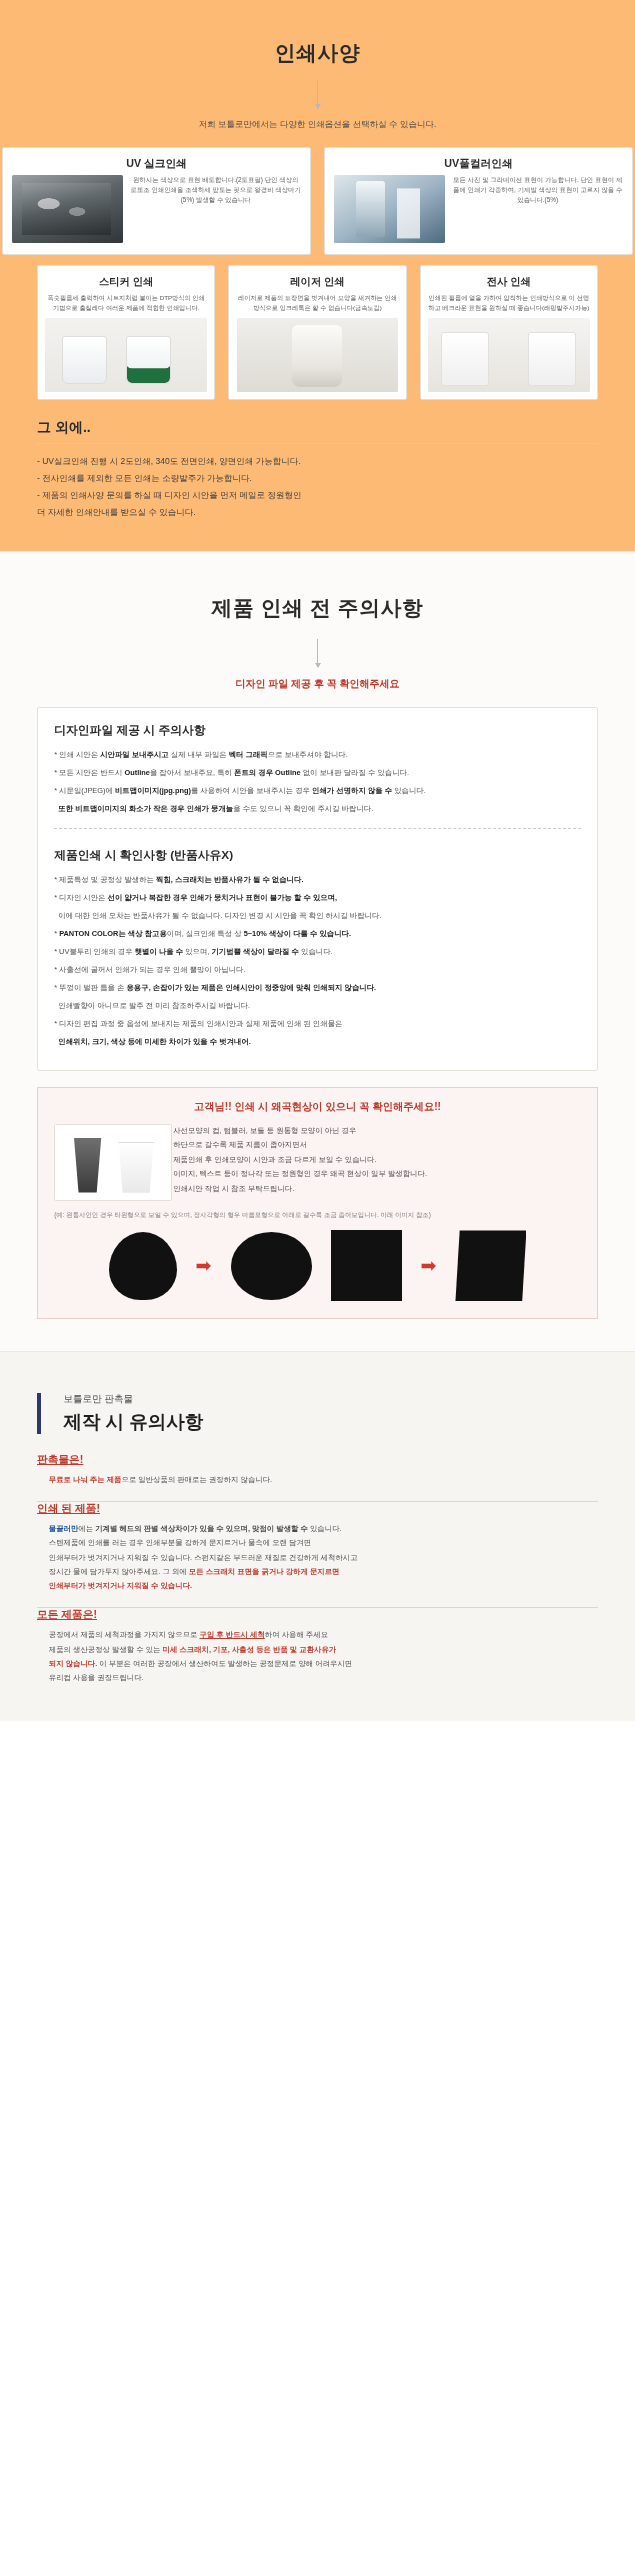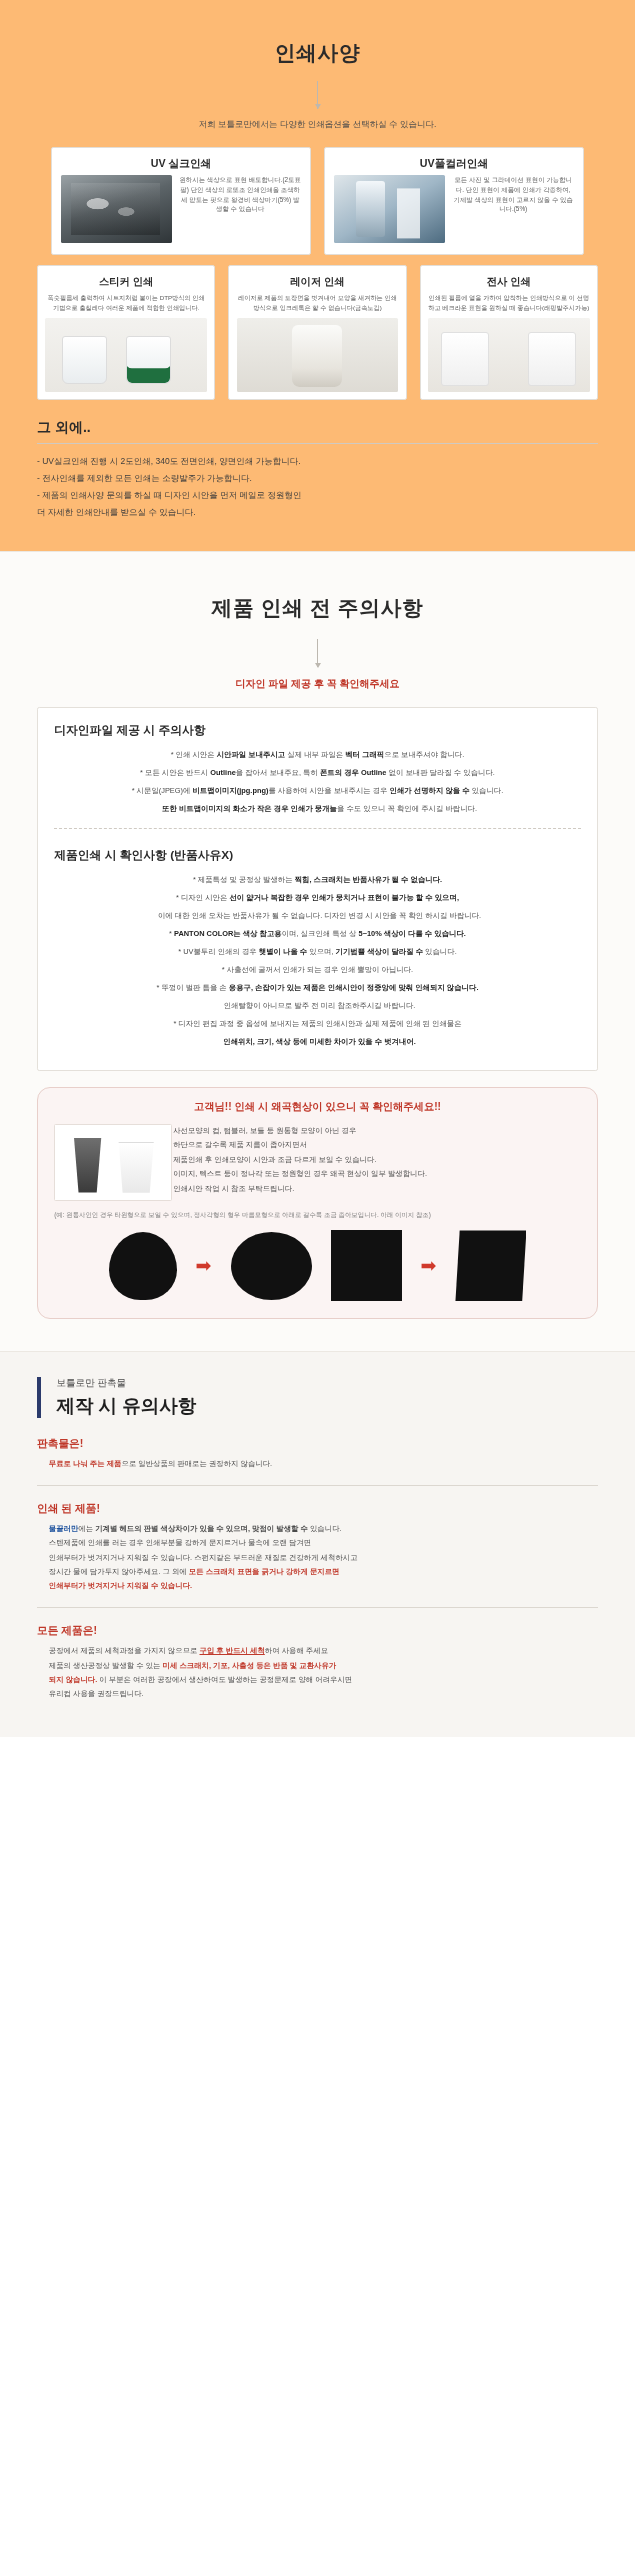--- a/index.html
+++ b/index.html
@@ -29,21 +29,21 @@
   .arrow-down:after{
     content:""; position:absolute; left:-2.6px; bottom:-0.7px;
     border-left:3px solid transparent; border-right:3px solid transparent;
     border-top:5.2px solid #bdb8b0;
   }
   .sec1-lead {
     text-align:center; font-size: 8.5px; color:#4b4b4b; margin-top: 10.3px;
   }
 
   .cards2 {
-    display:flex; gap: 13px; width: 533px; margin: 16.2px auto 0;
+    display:flex; gap: 13px; width: 631px; margin: 16.2px auto 0;
   }
   .card {
     background:#ffffff; border:0.7px solid #e2ded8; border-radius:2.2px;
     padding: 8.9px 8.9px 10.3px; flex:1;
   }
   .card-head { display:flex; align-items:flex-start; gap:7.4px; }
   .card-photo {
     width: 111px; height: 68px; border-radius:1.5px; flex:none;
     background:#cfcfcf; position:relative; overflow:hidden;
   }
@@ -120,30 +120,30 @@
   }
   .panel {
     width: 561px; margin: 16.2px auto 0; background:#ffffff;
     border:0.7px solid #e4e0da; border-radius:2.2px; padding: 14.8px 16.2px 16.2px;
   }
   .panel h3 {
     margin: 0 0 8.9px; font-size: 11.8px; font-weight:bold; color:#2b2b2b;
   }
   .panel h3.second { margin-top: 19px; }
   .bullet {
-    font-size: 7.4px; line-height: 1.85; color:#4a4a4a; margin-bottom: 4.4px; text-align: center;
+    font-size: 7.4px; line-height: 1.85; color:#4a4a4a; margin-bottom: 4.4px;
   }
   .bullet b { color:#222; }
   .r { color:#c0392b; font-weight:bold; }
   .b { color:#1a4f9c; font-weight:bold; }
   .dashed { border:none; border-top:0.7px dashed #cfcac3; margin: 11.8px 0; }
 
   .warn {
     width: 561px; margin: 16.2px auto 0; background:#fbf4f3;
-    border:0.7px solid #e8cfca; border-radius:13px; padding: 11.8px 16.2px 16.2px;
+    border:0.7px solid #e8cfca; border-radius:0; padding: 11.8px 16.2px 16.2px;
   }
   .warn-title {
     text-align:center; font-size: 10.3px; font-weight:bold; color:#c0392b; margin-bottom: 10.3px;
   }
   .warn-row { display:flex; gap: 1px; align-items:flex-start; }
   .warn-img {
     width: 118px; height: 77px; flex:none; background:#ffffff;
     border:0.7px solid #e6ded9; border-radius:1.5px; position:relative; overflow:hidden;
   }
   .warn-img:before{
@@ -163,30 +163,30 @@
     display:flex; align-items:center; justify-content:center; gap: 19px; margin-top: 10.3px;
   }
   .blob { width: 68px; height: 68px; background:#111; border-radius:50% 50% 46% 46%/56% 56% 44% 44%; }
   .blob.wide { width: 81px; height: 68px; border-radius:50%; }
   .sq { width: 71px; height: 71px; background:#111; }
   .sq.warped { clip-path: polygon(6% 0, 100% 0, 94% 100%, 0 100%); }
   .red-arrow { color:#d0392b; font-size: 19px; line-height:1; }
 
   
   .sec3 { background:#f7f5f2; padding: 25px 0 35px; border-top:0.7px solid #ece8e2; }
-  .sec3-head { width: 561px; margin: 0 auto; display:flex; gap: 15px; align-items:center; }
+  .sec3-head { width: 561px; margin: 16px auto; display:flex; gap: 22px; align-items:center; }
   .bar { width: 4.4px; background:#2b3a6b; align-self:stretch; min-height: 38px; }
   .sec3-small { font-size: 9.6px; color:#4a4a4a; }
   .sec3-big { font-size: 18.5px; font-weight:bold; color:#1f1f1f; margin-top: 3px; }
 
   .notes { width: 561px; margin: 19px auto 0; }
   .note-h {
     font-size: 10.7px; font-weight:bold; color:#c0392b; margin: 16.2px 0 5.9px;
   }
-  .note-h:first-child { margin-top: 16px; }
+  .note-h:first-child { margin-top: 0; text-decoration: underline; }
   .note-p {
     font-size: 7.4px; line-height: 1.95; color:#4a4a4a; padding-left: 11.8px;
   }
   .note-p .r { color:#c0392b; }
   .note-p .b { color:#1a4f9c; }
   .note-p .u { text-decoration: underline; }
   .hr-soft { border:none; border-top:0.7px solid #dcd7d0; margin: 13.3px 0 0; }
 </style>
 </head>
 <body>

